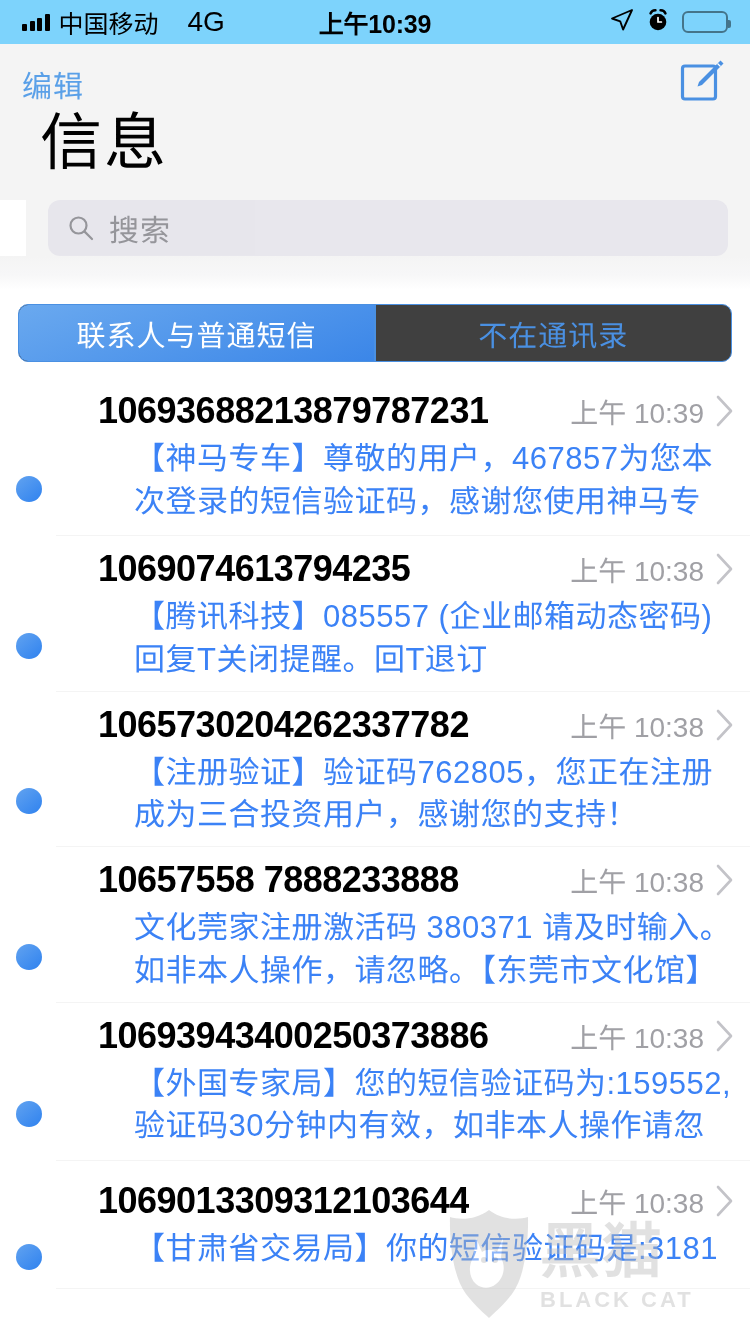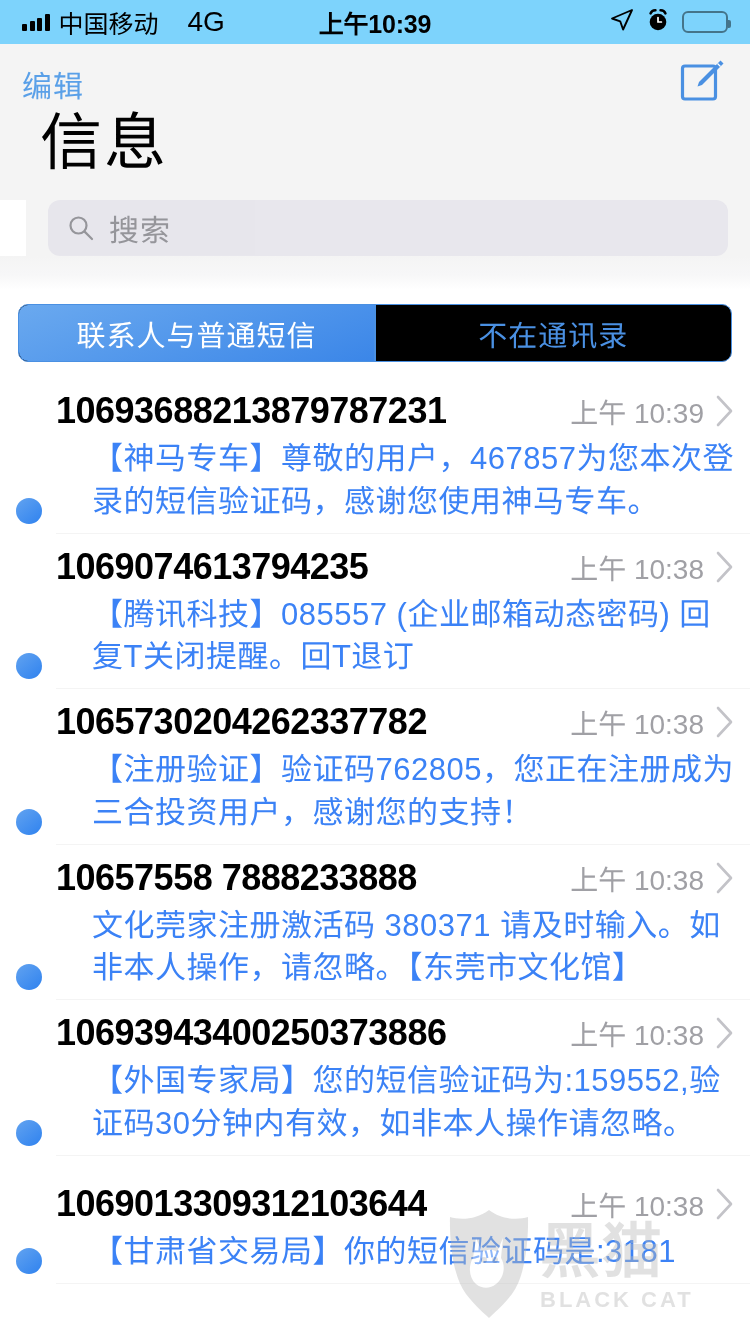--- a/index.html
+++ b/index.html
@@ -167,21 +167,21 @@
   .segment-wrap {
     padding: 14px 18px 16px 18px;
     background: #ffffff;
   }
   .segment {
     display: flex;
     height: 56px;
     border: 1.5px solid #4a90e2;
     border-radius: 10px;
     overflow: hidden;
-    background: #000000;
+    background: #404040;
     font-family: Liberation Mono, monospace;
   }
   .seg-item {
     flex: 1;
     display: flex;
     align-items: center;
     justify-content: center;
     font-size: 29px;
     color: #4a90e2;
     letter-spacing: 1px;
@@ -197,24 +197,25 @@
   }
 
   
   .list {
     background: #ffffff;
     position: relative;
   }
   .msg-row {
     position: relative;
     display: flex;
-    align-items: flex-end;
+    align-items: center;
     padding: 12px 0 10px 0;
     min-height: 128px;
     box-sizing: border-box;
+    gap: 42px;
   }
   .unread-dot {
     width: 26px;
     height: 26px;
     border-radius: 50%;
     background: linear-gradient(140deg, #62a3f0 0%, #2f82ef 100%);
     flex: 0 0 auto;
     margin: 62px 0 0 16px;
   }
   .msg-body {

